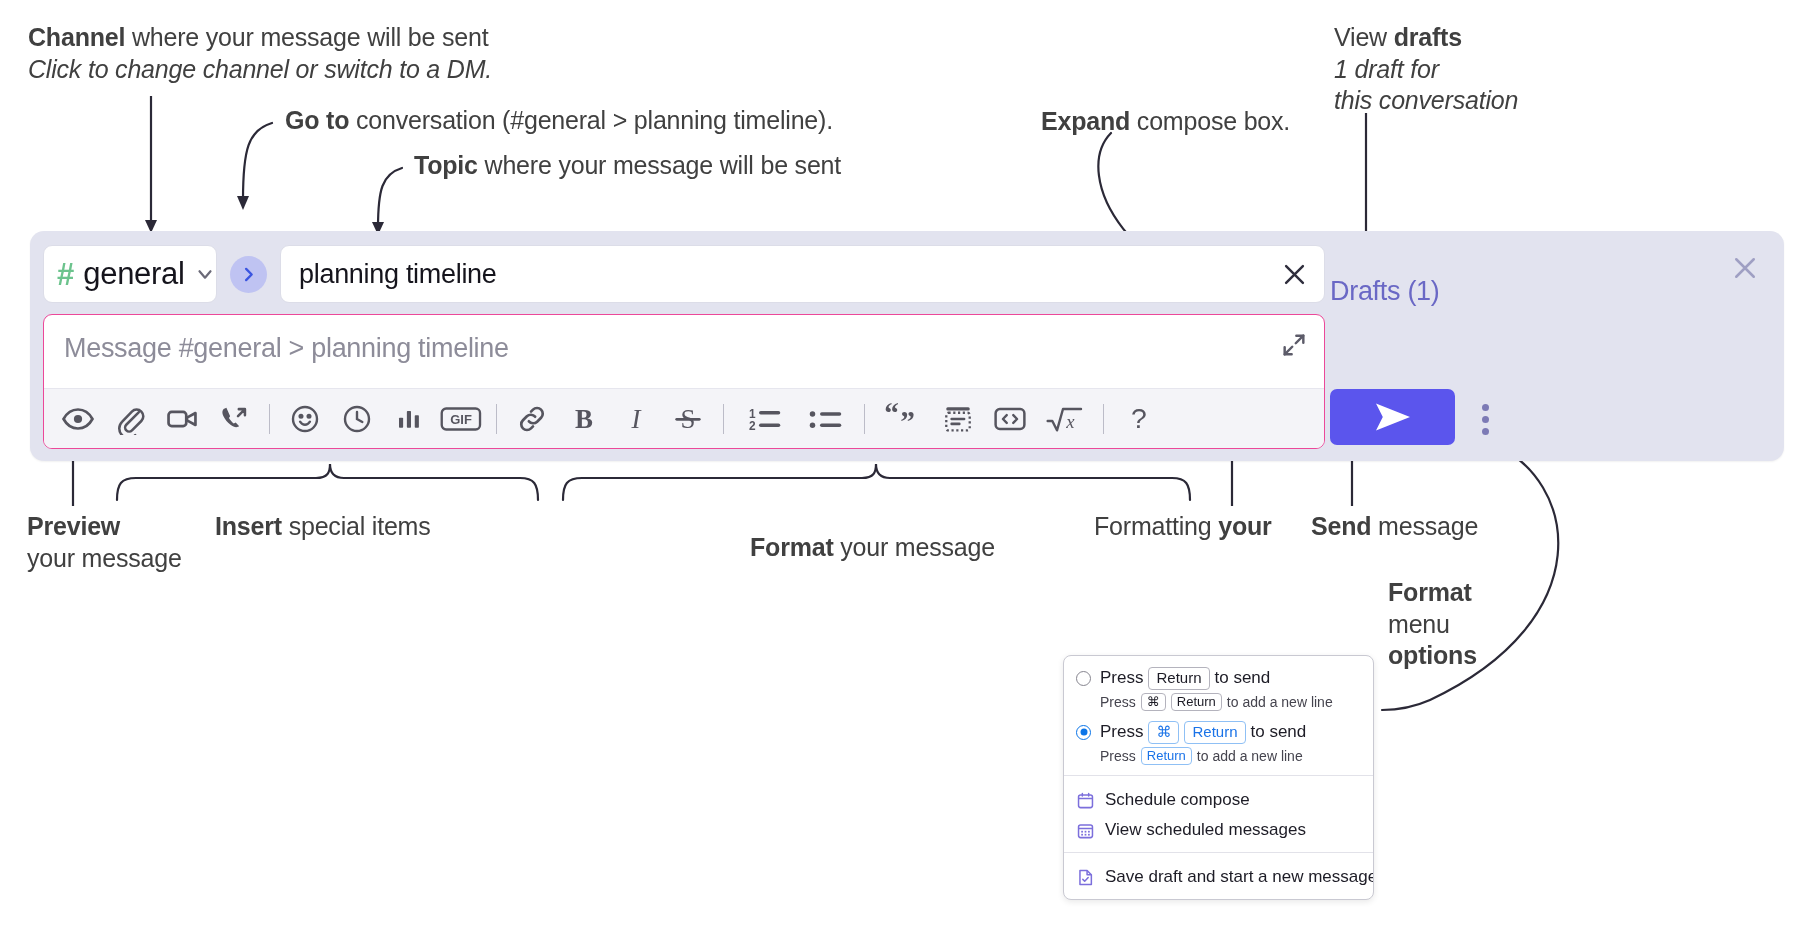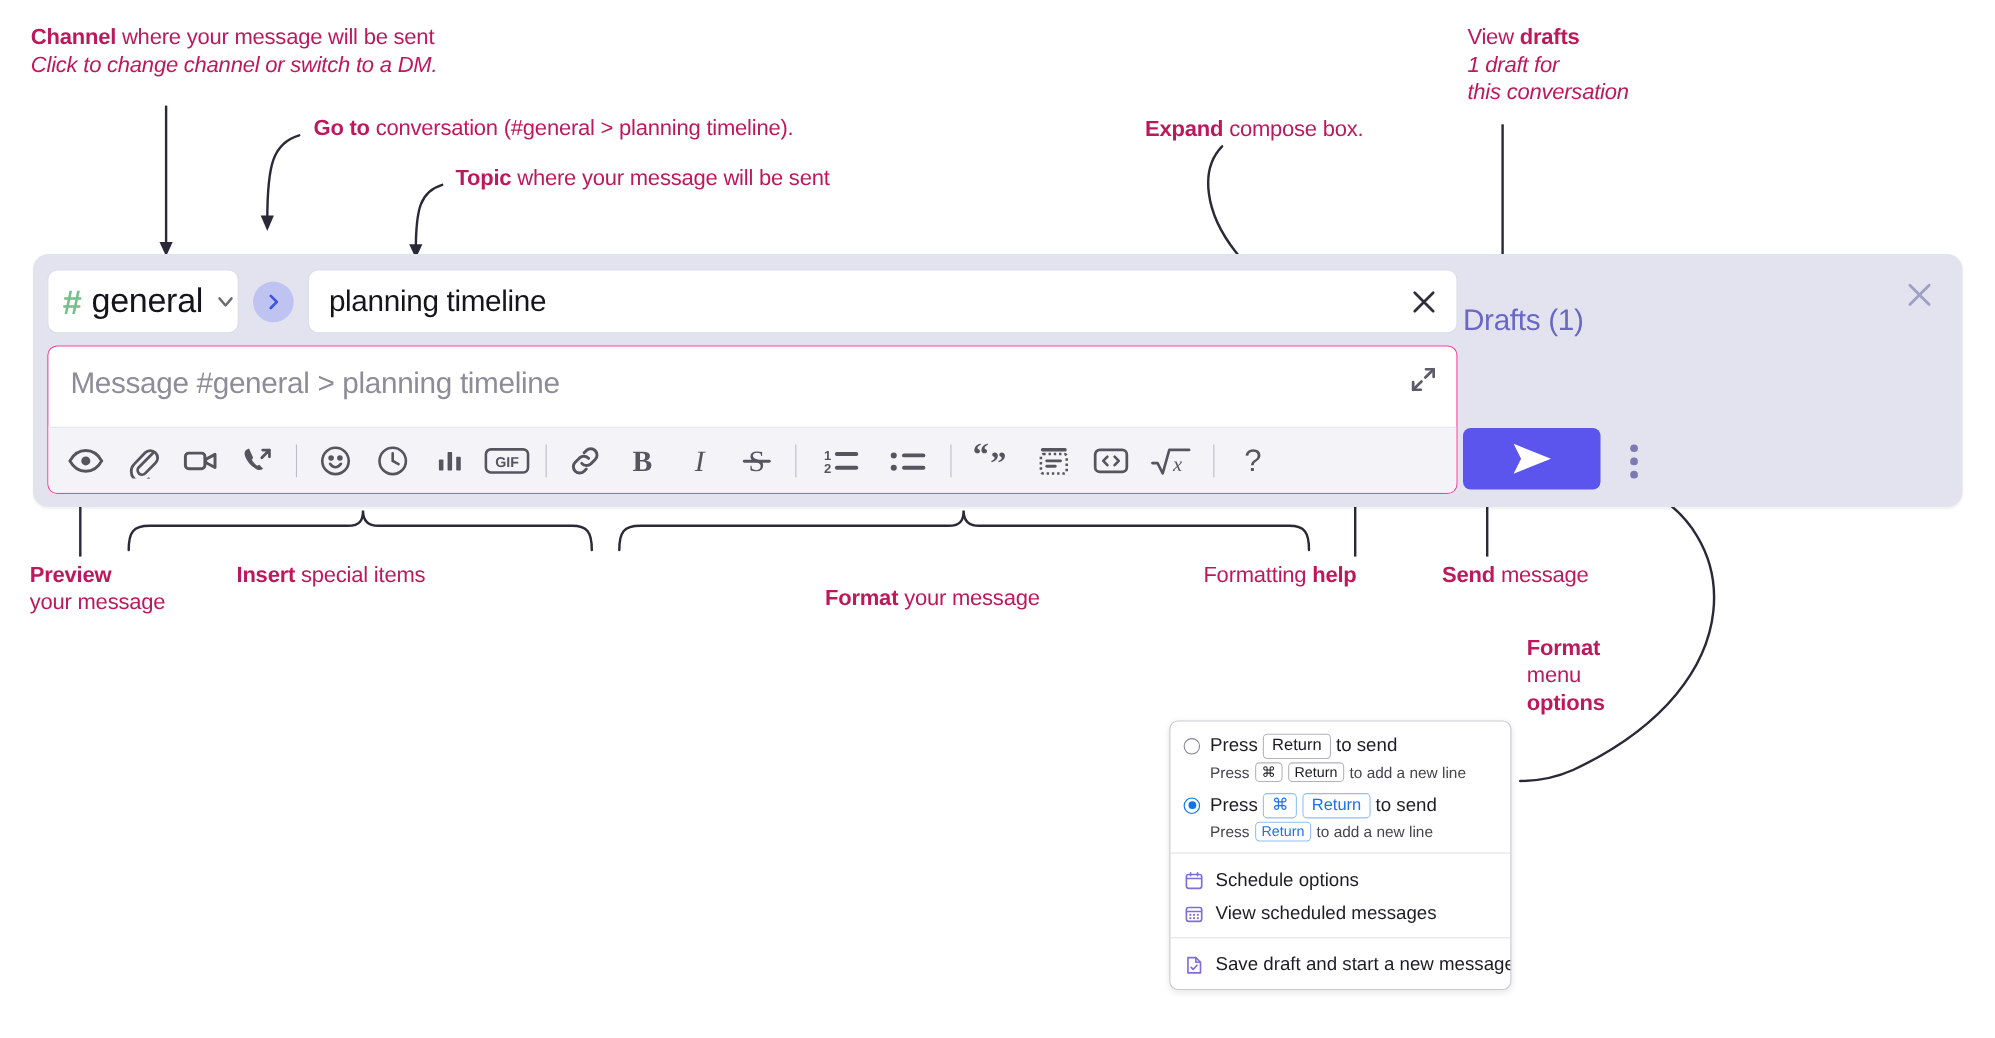--- a/index.html
+++ b/index.html
@@ -3,21 +3,21 @@
 <meta charset="utf-8">
 <style>
   html,body{margin:0;padding:0;}
   body{
     width:1814px;height:944px;background:#ffffff;position:relative;overflow:hidden;
     font-family:"Liberation Sans", sans-serif;
     color:#1d1c2b;
     -webkit-font-smoothing:antialiased;
   }
   .abs{position:absolute;}
-  .ann{font-size:20px;line-height:1.26;color:#be185d;letter-spacing:-0.2px;}
+  .ann{font-size:25px;line-height:1.26;color:#404040;letter-spacing:-0.2px;}
   .ann b{font-weight:700;}
   .ann i{font-style:italic;}
 
   
   #compose-panel{
     left:30px;top:231px;width:1754px;height:230px;
     background:#e2e3ef;border-radius:14px;
     box-shadow:0 1px 2px rgba(0,0,0,.06);
   }
   #compose-inner{
@@ -129,21 +129,21 @@
 
 <div class="abs ann" style="left:215px;top:511px;width:400px;">
   <b>Insert</b><span> special items</span>
 </div>
 
 <div class="abs ann" style="left:750px;top:532px;width:420px;">
   <b>Format</b><span> your message</span>
 </div>
 
 <div class="abs ann" style="left:1094px;top:511px;width:330px;">
-  <span>Formatting </span><b>help</b>
+  <span>Formatting </span><b>your</b>
 </div>
 
 <div class="abs ann" style="left:1311px;top:511px;width:300px;">
   <b>Send</b><span> message</span>
 </div>
 
 <div class="abs ann" style="left:1388px;top:577px;width:300px;">
   <div><b>Format</b></div>
   <div><span>menu</span></div>
   <div><b>options</b></div>
@@ -433,21 +433,21 @@
 
   <div class="menu-sec div">
     <div class="menu-item">
       <span class="mi-icon">
         <svg width="19" height="19" viewBox="0 0 24 24" stroke="currentColor" stroke-width="1.9" fill="none">
             <rect x="3.2" y="5" width="17.6" height="16" rx="2.6"></rect>
             <path d="M3.2 9.6 L20.8 9.6"></path>
             <path d="M8 3.2 L8 6.4 M16 3.2 L16 6.4" stroke-linecap="round"></path>
           </svg>
       </span>
-      <span>Schedule options</span>
+      <span>Schedule compose</span>
     </div>
     <div class="menu-item">
       <span class="mi-icon">
         <svg width="19" height="19" viewBox="0 0 24 24" stroke="currentColor" stroke-width="1.9" fill="none">
             <rect x="3.2" y="5" width="17.6" height="16" rx="2.6"></rect>
             <path d="M3.2 9.6 L20.8 9.6"></path>
             <g fill="currentColor" stroke="none">
               <rect x="6.6" y="12.4" width="2.2" height="2.2"></rect>
               <rect x="10.9" y="12.4" width="2.2" height="2.2"></rect>
               <rect x="15.2" y="12.4" width="2.2" height="2.2"></rect>

